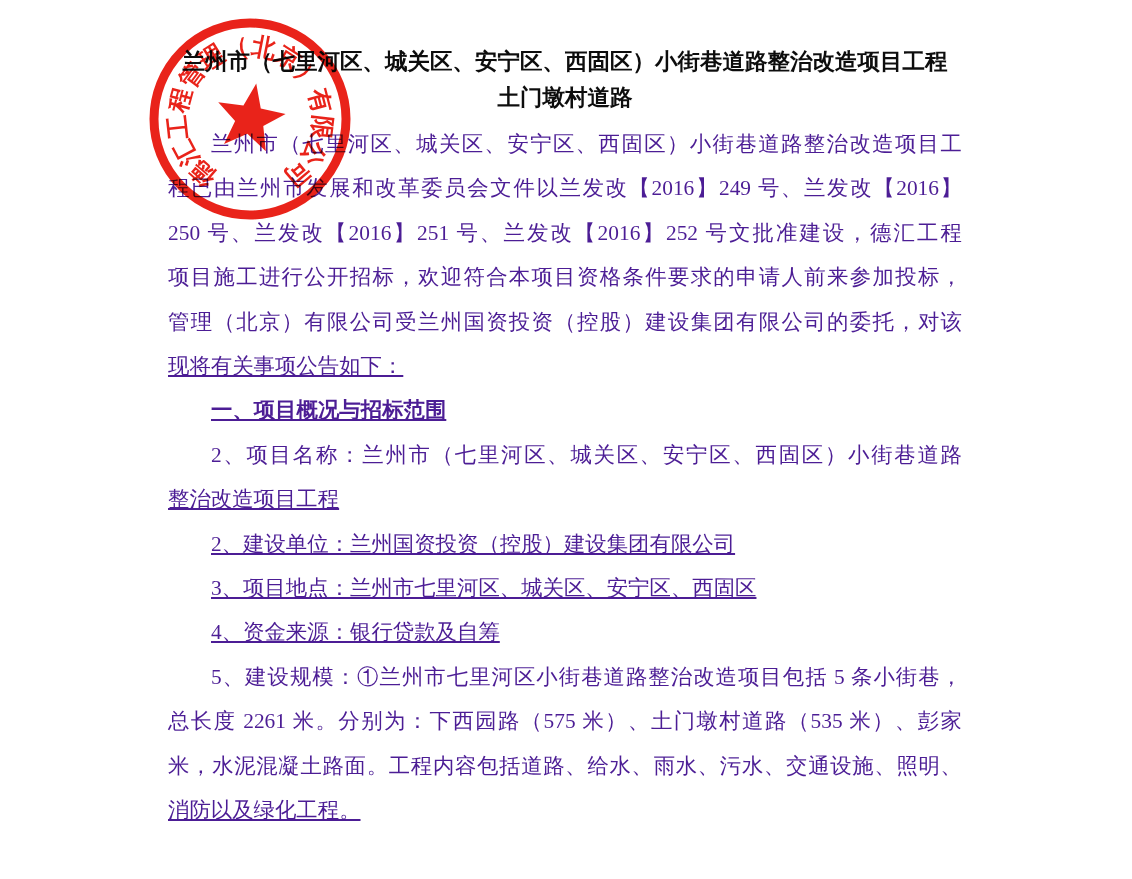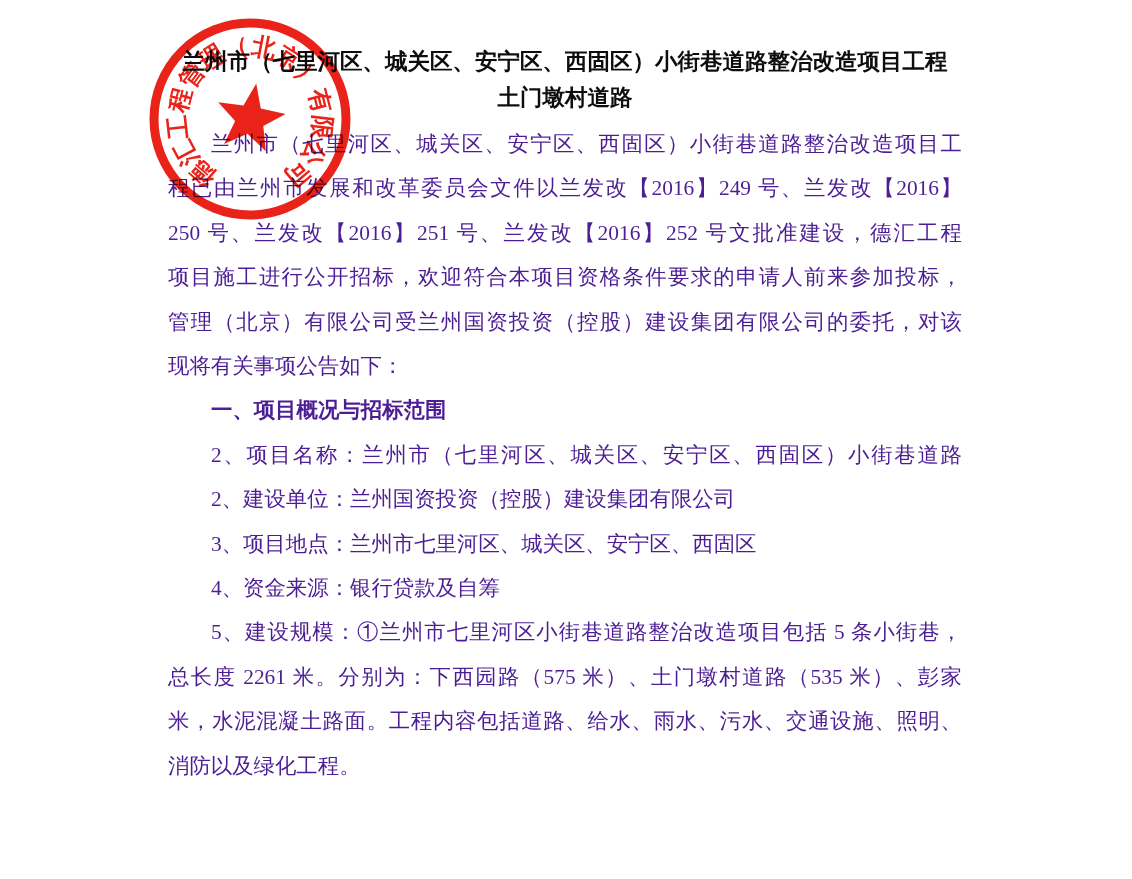--- a/index.html
+++ b/index.html
@@ -27,21 +27,21 @@
   }
   .body-lines { margin-top: 6px; }
   .ln {
     font-size: 21.4px;
     line-height: 44.4px;
     white-space: nowrap;
     text-align: justify;
     text-align-last: justify;
     color: #4c1d95;
   }
-  .ln.last { text-align-last: left; }
+  .ln.last { text-align-last: left; text-decoration: underline; }
   .ln.ind { text-indent: 43px; }
   .ln.bold { font-weight: bold; }
   
   .seal {
     position: absolute;
     left: 144px;
     top: 13px;
     width: 212px;
     height: 212px;
     mix-blend-mode: multiply;
@@ -68,20 +68,21 @@
 
     <div class="body-lines">
       <div class="ln ind">兰州市（七里河区、城关区、安宁区、西固区）小街巷道路整治改造项目工</div>
       <div class="ln">程已由兰州市发展和改革委员会文件以兰发改【2016】249 号、兰发改【2016】</div>
       <div class="ln">250 号、兰发改【2016】251 号、兰发改【2016】252 号文批准建设，德汇工程</div>
       <div class="ln">项目施工进行公开招标，欢迎符合本项目资格条件要求的申请人前来参加投标，</div>
       <div class="ln">管理（北京）有限公司受兰州国资投资（控股）建设集团有限公司的委托，对该</div>
       <div class="ln last">现将有关事项公告如下：</div>
       <div class="ln ind last bold">一、项目概况与招标范围</div>
       <div class="ln ind">2、项目名称：兰州市（七里河区、城关区、安宁区、西固区）小街巷道路</div>
+      <div class="ln last">整治改造项目工程</div>
       <div class="ln ind last">2、建设单位：兰州国资投资（控股）建设集团有限公司</div>
       <div class="ln ind last">3、项目地点：兰州市七里河区、城关区、安宁区、西固区</div>
       <div class="ln ind last">4、资金来源：银行贷款及自筹</div>
       <div class="ln ind">5、建设规模：①兰州市七里河区小街巷道路整治改造项目包括 5 条小街巷，</div>
       <div class="ln">总长度 2261 米。分别为：下西园路（575 米）、土门墩村道路（535 米）、彭家</div>
       <div class="ln">米，水泥混凝土路面。工程内容包括道路、给水、雨水、污水、交通设施、照明、</div>
       <div class="ln last">消防以及绿化工程。</div>
     </div>
   </div>
 

